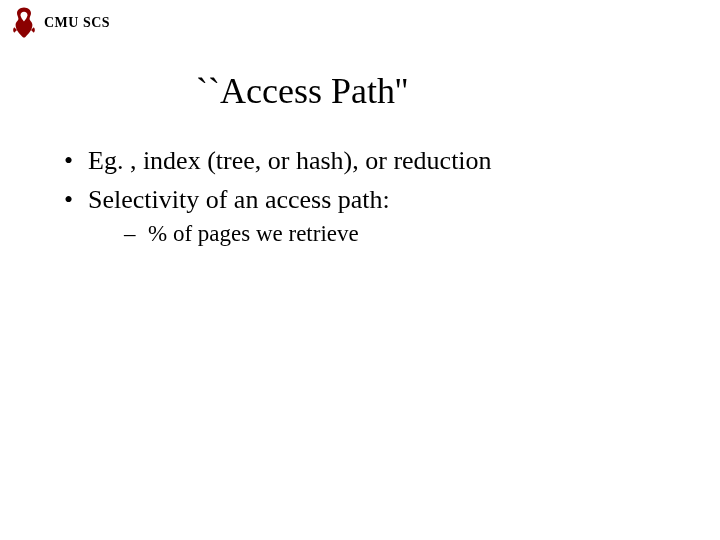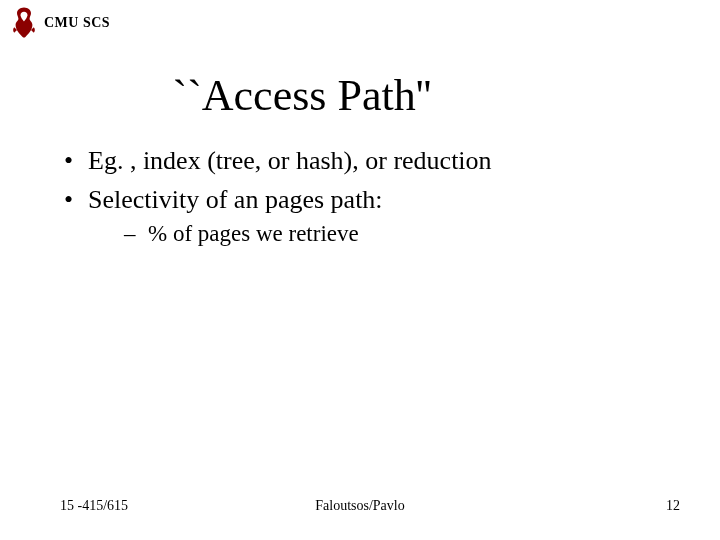--- a/index.html
+++ b/index.html
@@ -35,21 +35,21 @@
     font-weight: bold;
     font-size: 14px;
     letter-spacing: 0.5px;
   }
   .title {
     position: absolute;
     top: 70px;
     left: 0;
     width: 604px;
     text-align: center;
-    font-size: 44px;
+    font-size: 36px;
     font-family: "Times New Roman", Times, serif;
   }
   .body {
     position: absolute;
     top: 145px;
     left: 60px;
     right: 60px;
     font-size: 26px;
     line-height: 1.25;
   }
@@ -127,29 +127,24 @@
   </div>
 
   <div class="title">``Access Path''</div>
 
   <div class="body">
     <ul class="bullets">
       <li>
         <span>Eg. , index (tree, or hash), or reduction</span>
       </li>
       <li>
-        <span>Selectivity of an pages path:</span>
+        <span>Selectivity of an access path:</span>
         <ul class="sub">
           <li>
             <span>% of pages we retrieve</span>
           </li>
         </ul>
       </li>
     </ul>
   </div>
 
-  <div class="footer">
-    <span class="left">15 -415/615</span>
-    <span class="center">Faloutsos/Pavlo</span>
-    <span class="right">12</span>
-  </div>
 
 </div>
 
 </body></html>

